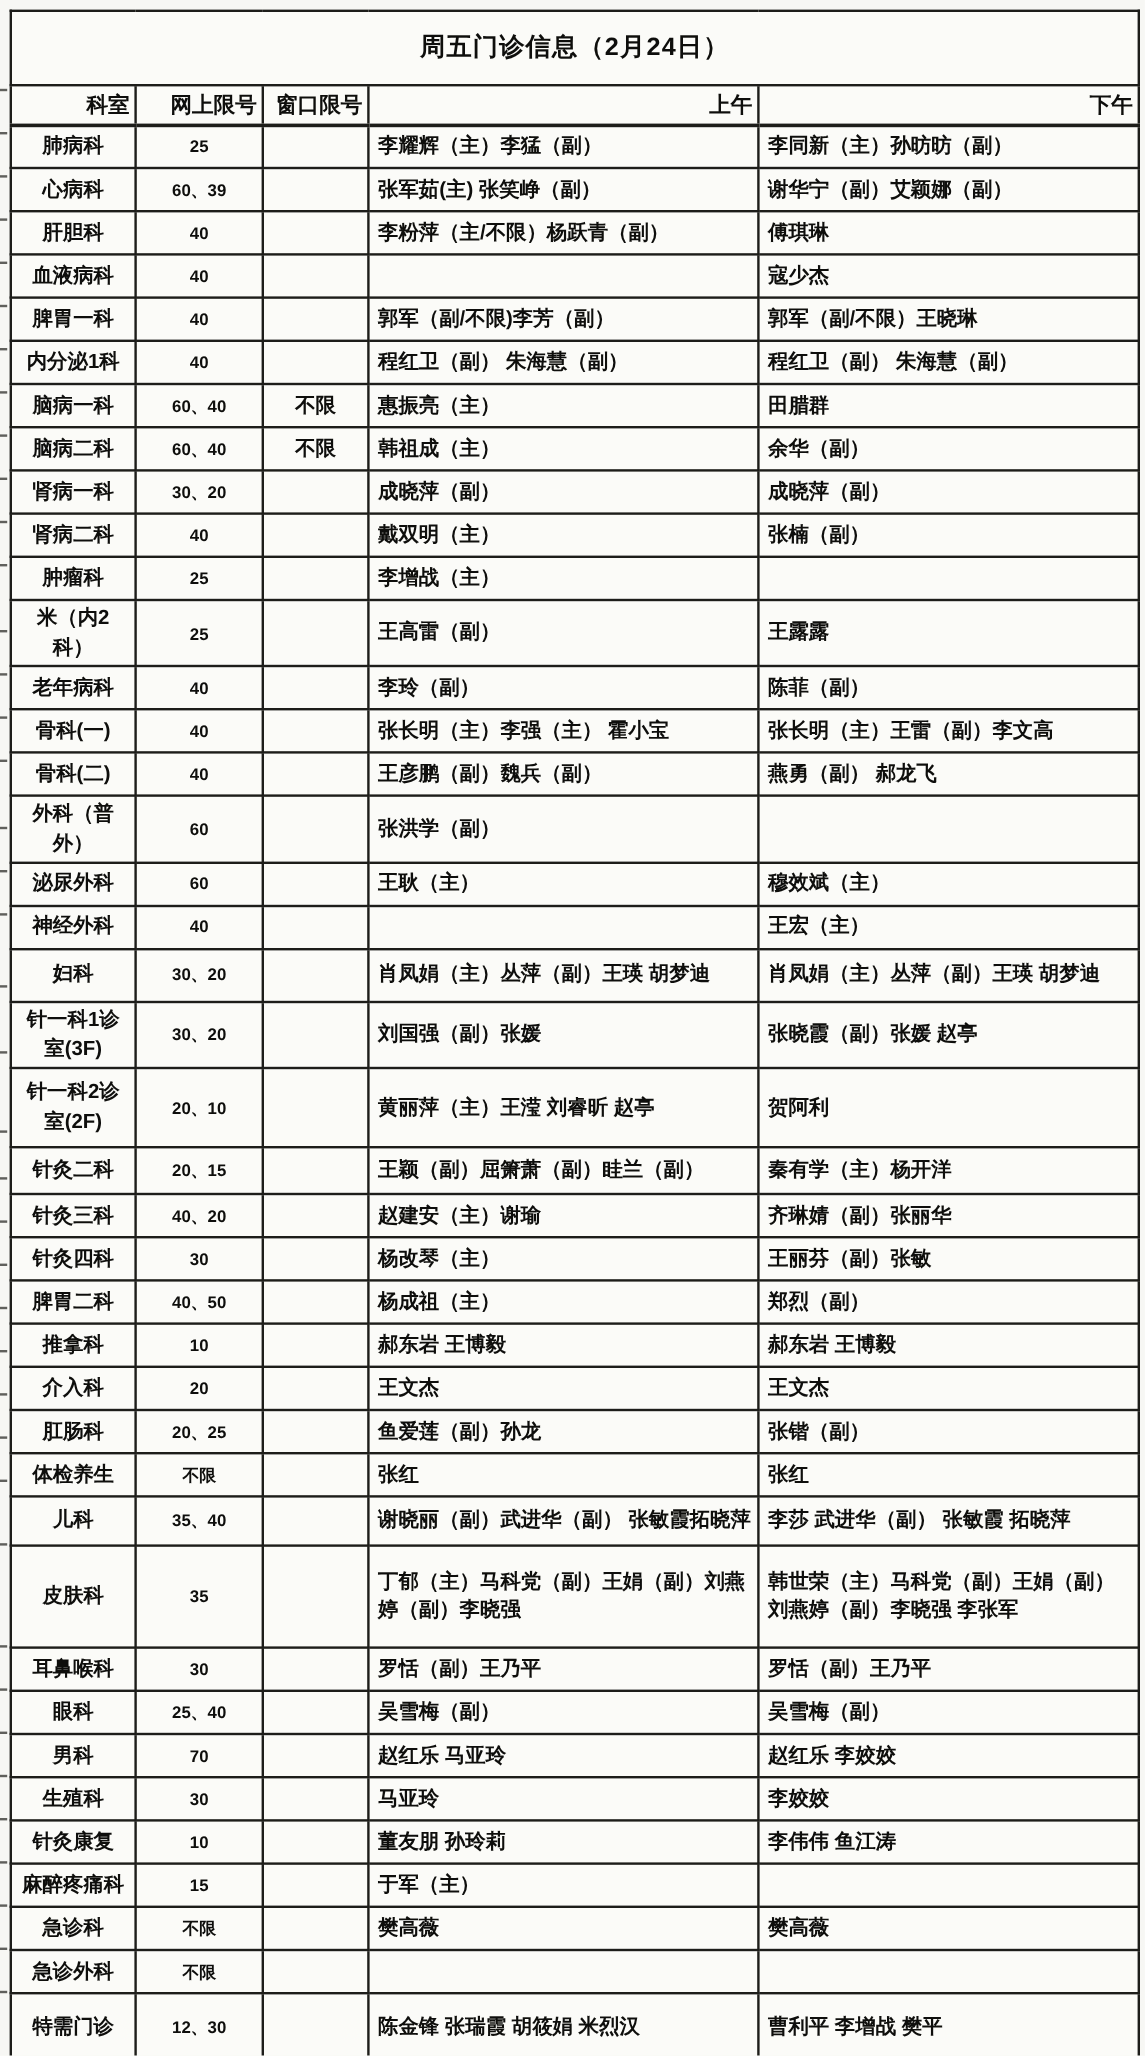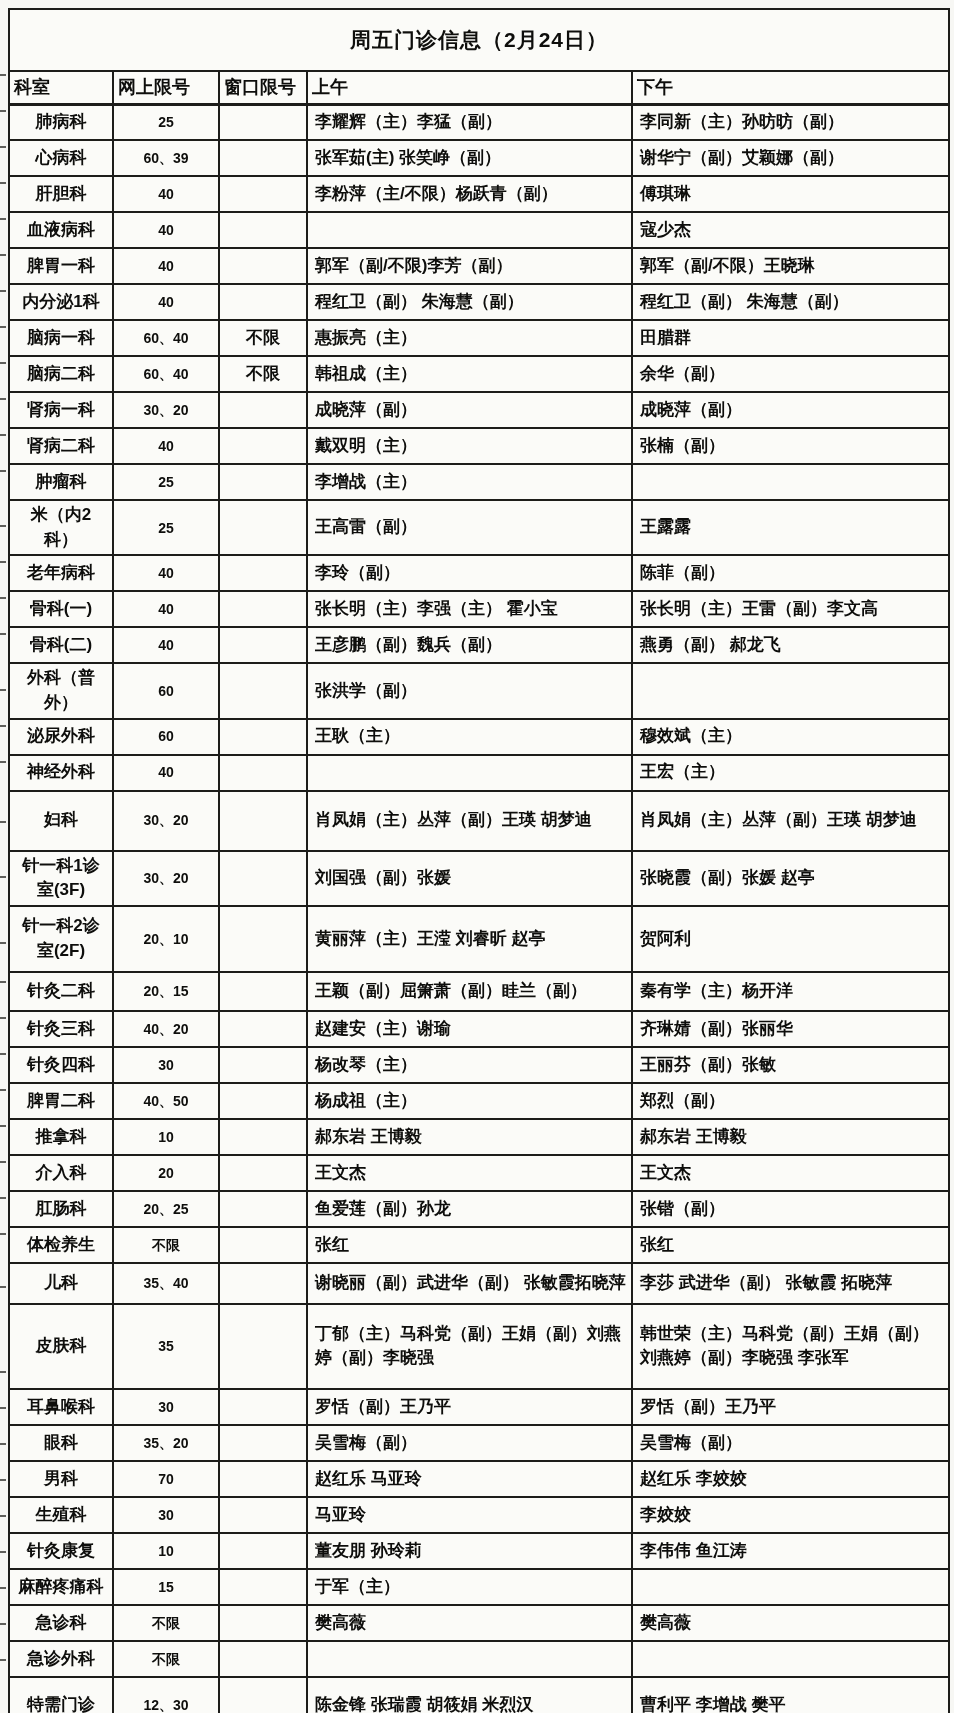--- a/index.html
+++ b/index.html
@@ -28,29 +28,29 @@
     overflow:hidden;
   }
   tr{height:36px;}
   .title-row{height:28px;}
   .title-row td{
     text-align:center;font-size:21px;letter-spacing:1px;
     border-bottom-width:2px;padding:15px 0;
   }
   .header-row{height:30px;}
   .header-row td{
-    text-align:left;font-size:18px;
+    text-align:right;font-size:18px;
     border-bottom-width:3px;
   }
   td.dept,td.online,td.window{text-align:center;}
   td.online{font-size:14px;}
   td.window{font-size:17px;}
   td.am,td.pm{text-align:left;padding-left:7px;padding-right:5px;}
   
-  tbody tr:nth-child(19){height:60px;}
+  tbody tr:nth-child(19){height:44px;}
   tbody tr:nth-child(20){height:54px;}
   tbody tr:nth-child(21){height:66px;}
   tbody tr:nth-child(22){height:39px;}
   tbody tr:nth-child(30){height:41px;}
   tbody tr:nth-child(31){height:85px;margin-left:40px;}
   tbody tr:nth-child(40){height:56px;}
   
   .gutter-dash{
     position:absolute;left:0;width:6px;height:2px;
     background:#3a3a36;opacity:.8;
@@ -300,21 +300,21 @@
   </tr>
         <tr>
     <td class="dept">耳鼻喉科</td>
     <td class="online">30</td>
     <td class="window"></td>
     <td class="am">罗恬（副）王乃平</td>
     <td class="pm">罗恬（副）王乃平</td>
   </tr>
         <tr>
     <td class="dept">眼科</td>
-    <td class="online">35、20</td>
+    <td class="online">25、40</td>
     <td class="window"></td>
     <td class="am">吴雪梅（副）</td>
     <td class="pm">吴雪梅（副）</td>
   </tr>
         <tr>
     <td class="dept">男科</td>
     <td class="online">70</td>
     <td class="window"></td>
     <td class="am">赵红乐 马亚玲</td>
     <td class="pm">赵红乐 李姣姣</td>

